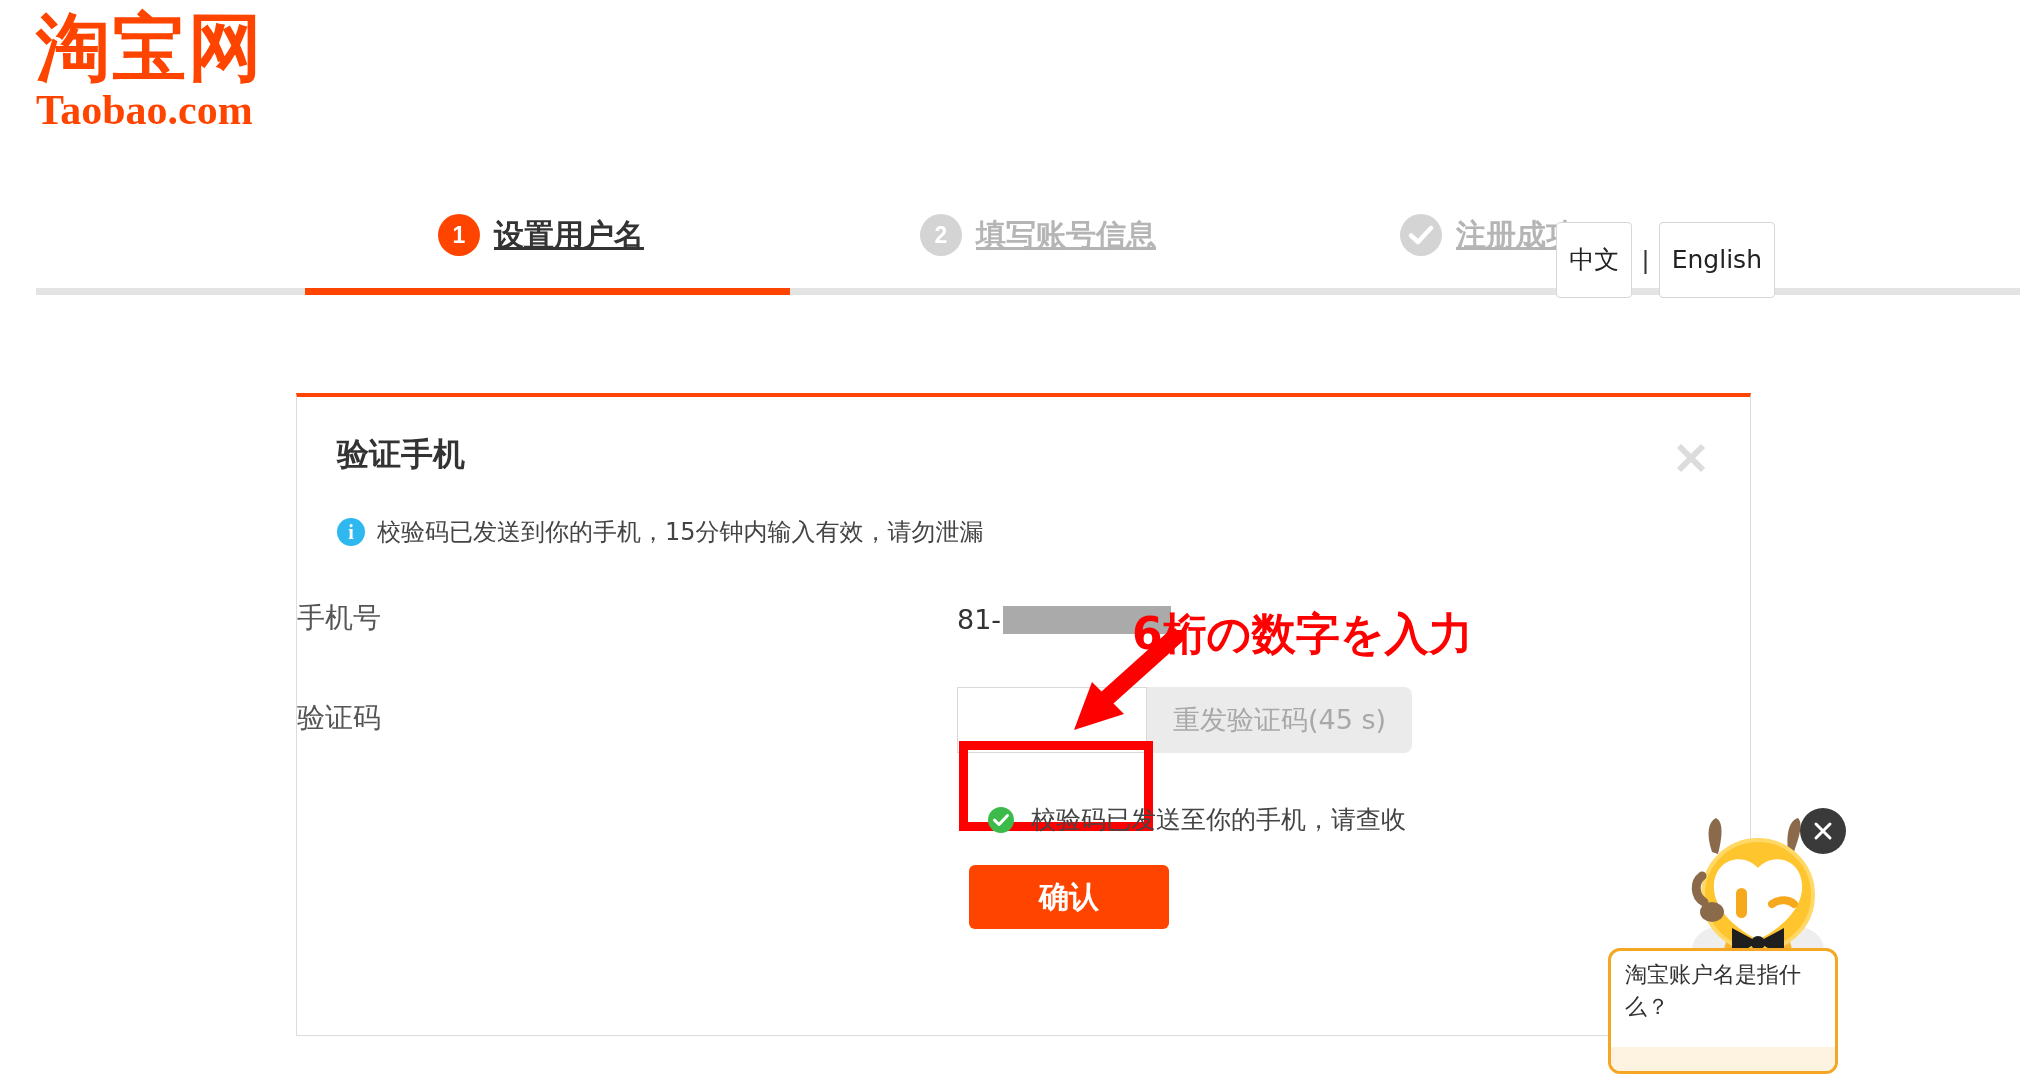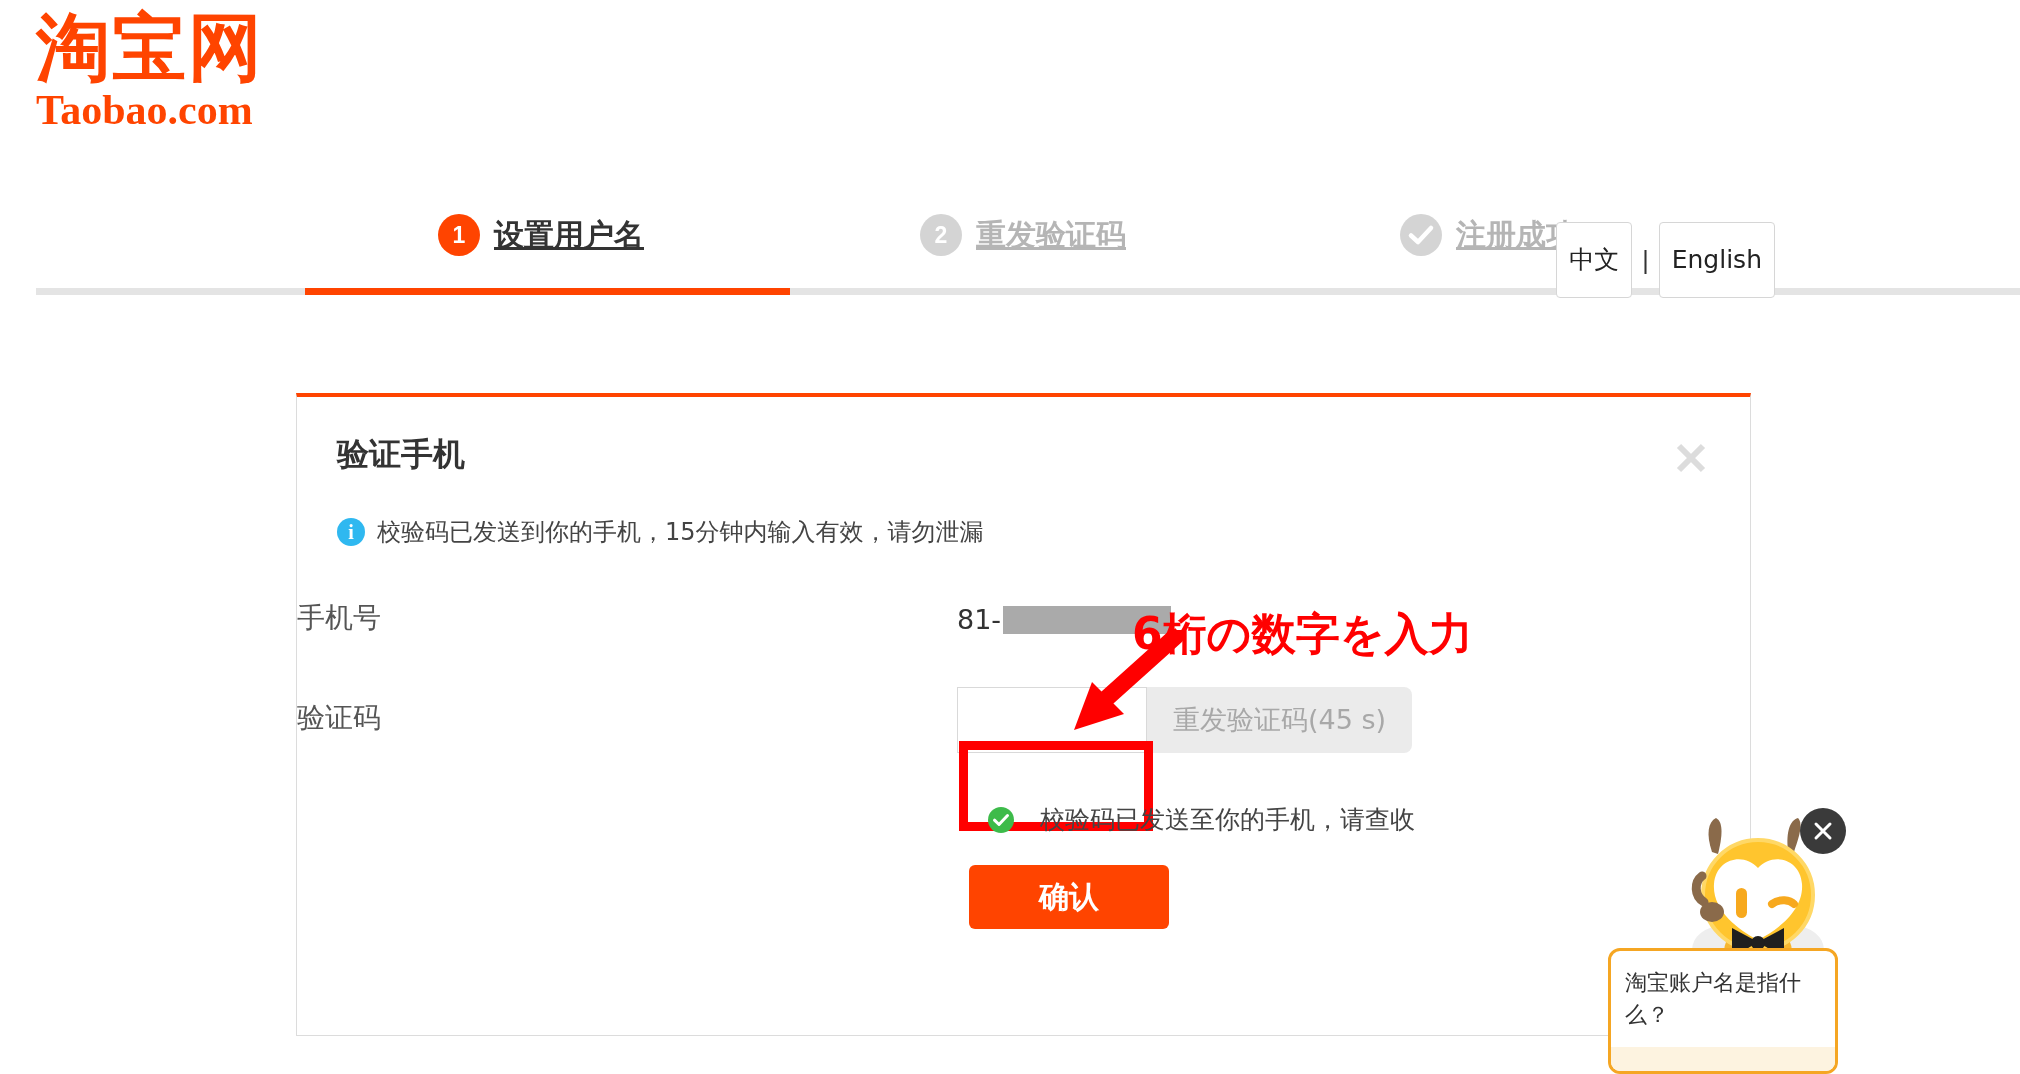--- a/index.html
+++ b/index.html
@@ -287,21 +287,21 @@
     pointer-events: none;
   }
 
   
   .success-line {
     position: absolute;
     left: 690px;
     top: 408px;
     display: flex;
     align-items: center;
-    gap: 25px;
+    gap: 16px;
   }
   .icon-check {
     width: 28px;
     height: 28px;
     flex: 0 0 auto;
   }
   .success-text {
     font-family: "DejaVu Sans", sans-serif;
     font-size: 25px;
     color: #444444;
@@ -380,21 +380,21 @@
     left: 8px;
     top: 158px;
     width: 230px;
     height: 126px;
     background: #ffffff;
     border: 3px solid #f5a623;
     border-radius: 12px;
     overflow: hidden;
   }
   .chat-bubble-text {
-    padding: 16px 14px 0 14px;
+    padding: 8px 14px 0 14px;
     font-family: "DejaVu Sans", sans-serif;
     font-size: 22px;
     line-height: 32px;
     color: #333333;
   }
   .chat-bubble-footer {
     position: absolute;
     left: 0;
     bottom: 0;
     width: 100%;
@@ -415,21 +415,21 @@
   <div class="steps-wrap">
     <div class="steps-row">
 
       <div class="step step-1">
         <div class="step-badge active">1</div>
         <div class="step-label active">设置用户名</div>
       </div>
 
       <div class="step step-2">
         <div class="step-badge inactive">2</div>
-        <div class="step-label inactive">重发验证码</div>
+        <div class="step-label inactive">填写账号信息</div>
       </div>
 
       <div class="step step-3">
         <div class="step-badge inactive">
           <svg width="42" height="42" viewBox="0 0 42 42" aria-hidden="true">
             <path d="M11 21.5 L18 28 L31 14" fill="none" stroke="#ffffff" stroke-width="4.5" stroke-linecap="round" stroke-linejoin="round"></path>
           </svg>
         </div>
         <div class="step-label inactive">注册成功</div>
       </div>

